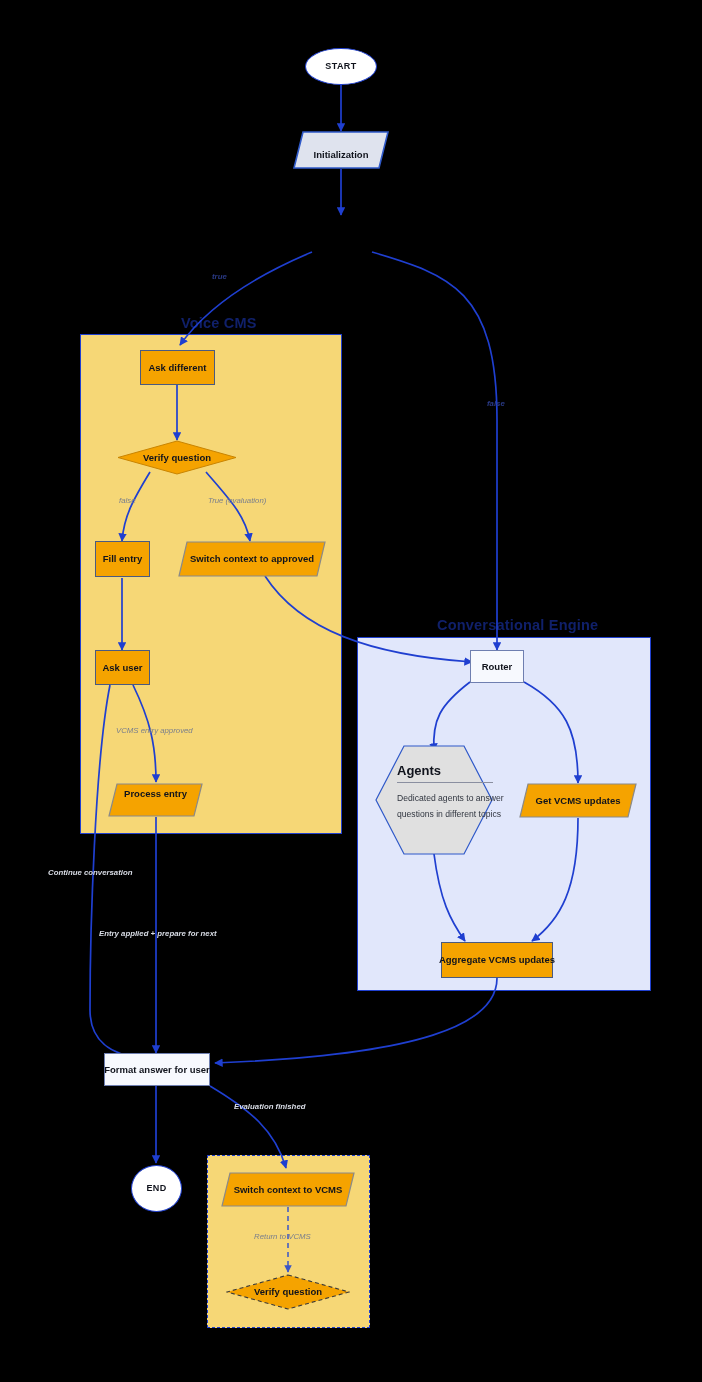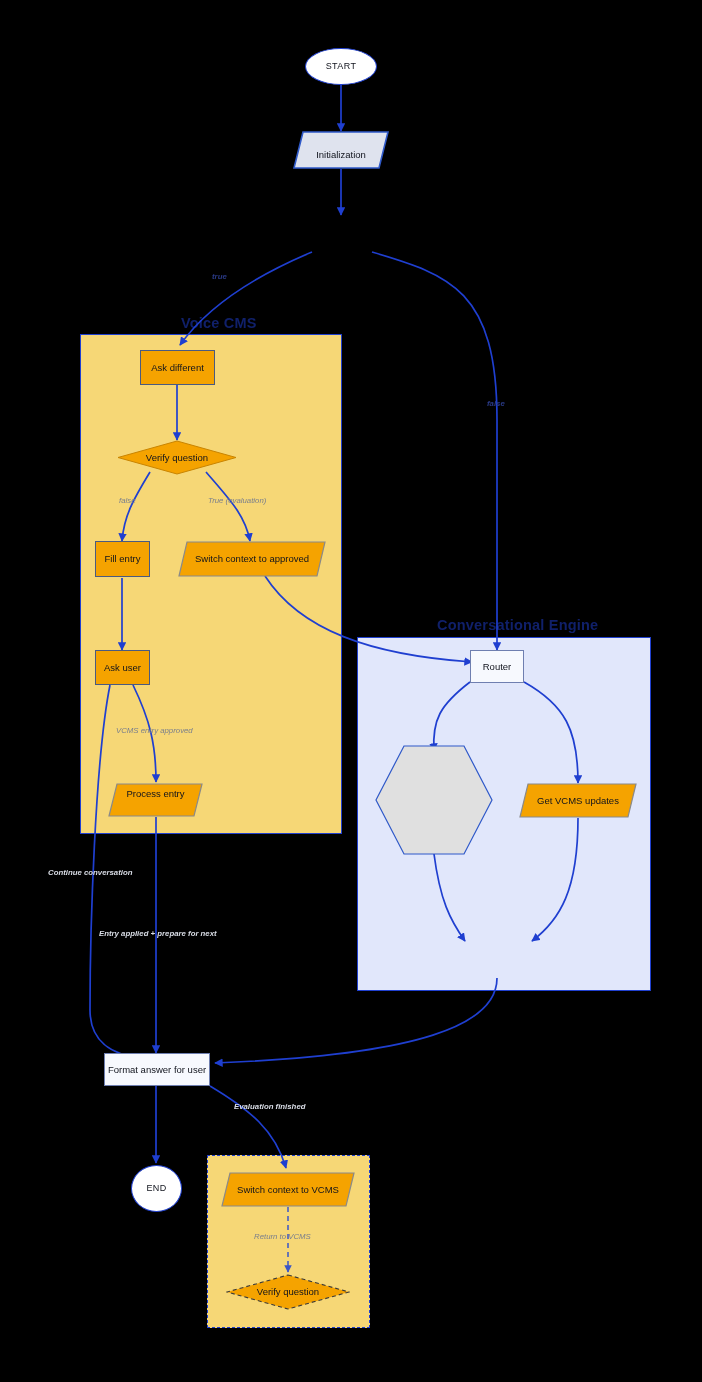--- a/index.html
+++ b/index.html
@@ -60,21 +60,21 @@
 
   
   .node {
     position: absolute;
     box-sizing: border-box;
     display: flex;
     align-items: center;
     justify-content: center;
     text-align: center;
     font-size: 9.5px;
-    font-weight: 400;
+    font-weight: 700;
     color: #10131c;
     line-height: 1.2;
     white-space: nowrap;
   }
   
   .n-terminal {
     background: #ffffff;
     border: 1.6px solid #2040d0;
     border-radius: 50%;
     font-size: 9px;
@@ -277,29 +277,38 @@
   </div>
 
   <div class="node n-rect-light" style="left:470px; top:650px; width:54px; height:33px;">
     <span>Router</span>
   </div>
 
   <div class="n-hex" style="position:absolute; left:375px; top:745px; width:118px; height:110px;">
     <svg class="hex-shape" viewBox="0 0 118 110" preserveAspectRatio="none">
       <polygon points="29,1 89,1 117,55 89,109 29,109 1,55" fill="#e0e0e0" stroke="#2f59c9" stroke-width="1.2"></polygon>
     </svg>
+    <div class="hex-content">
+      <div class="hex-title">Agents</div>
+      <div class="hex-rule"></div>
+      <div class="hex-line">Dedicated agents to answer</div>
+      <div class="hex-line">questions in different topics</div>
+    </div>
   </div>
 
   <div class="node n-para" style="left:519px; top:783px; width:118px; height:35px;">
     <svg class="para-shape" viewBox="0 0 118 35" preserveAspectRatio="none">
       <polygon points="9,1 117,1 109,34 1,34" fill="#f5a300" stroke="#8a8a8a" stroke-width="1.2"></polygon>
     </svg>
     <span class="para-label">Get VCMS updates</span>
   </div>
 
+  <div class="node n-rect-orange" style="left:441px; top:942px; width:112px; height:36px;">
+    <span>Aggregate VCMS updates</span>
+  </div>
 
   <div class="node n-rect-light" style="left:104px; top:1053px; width:106px; height:33px;">
     <span>Format answer for user</span>
   </div>
 
   <div class="node n-terminal" style="left:131px; top:1165px; width:51px; height:47px;">
     <span>END</span>
   </div>
 
   <div class="node n-para" style="left:221px; top:1172px; width:134px; height:35px;">

